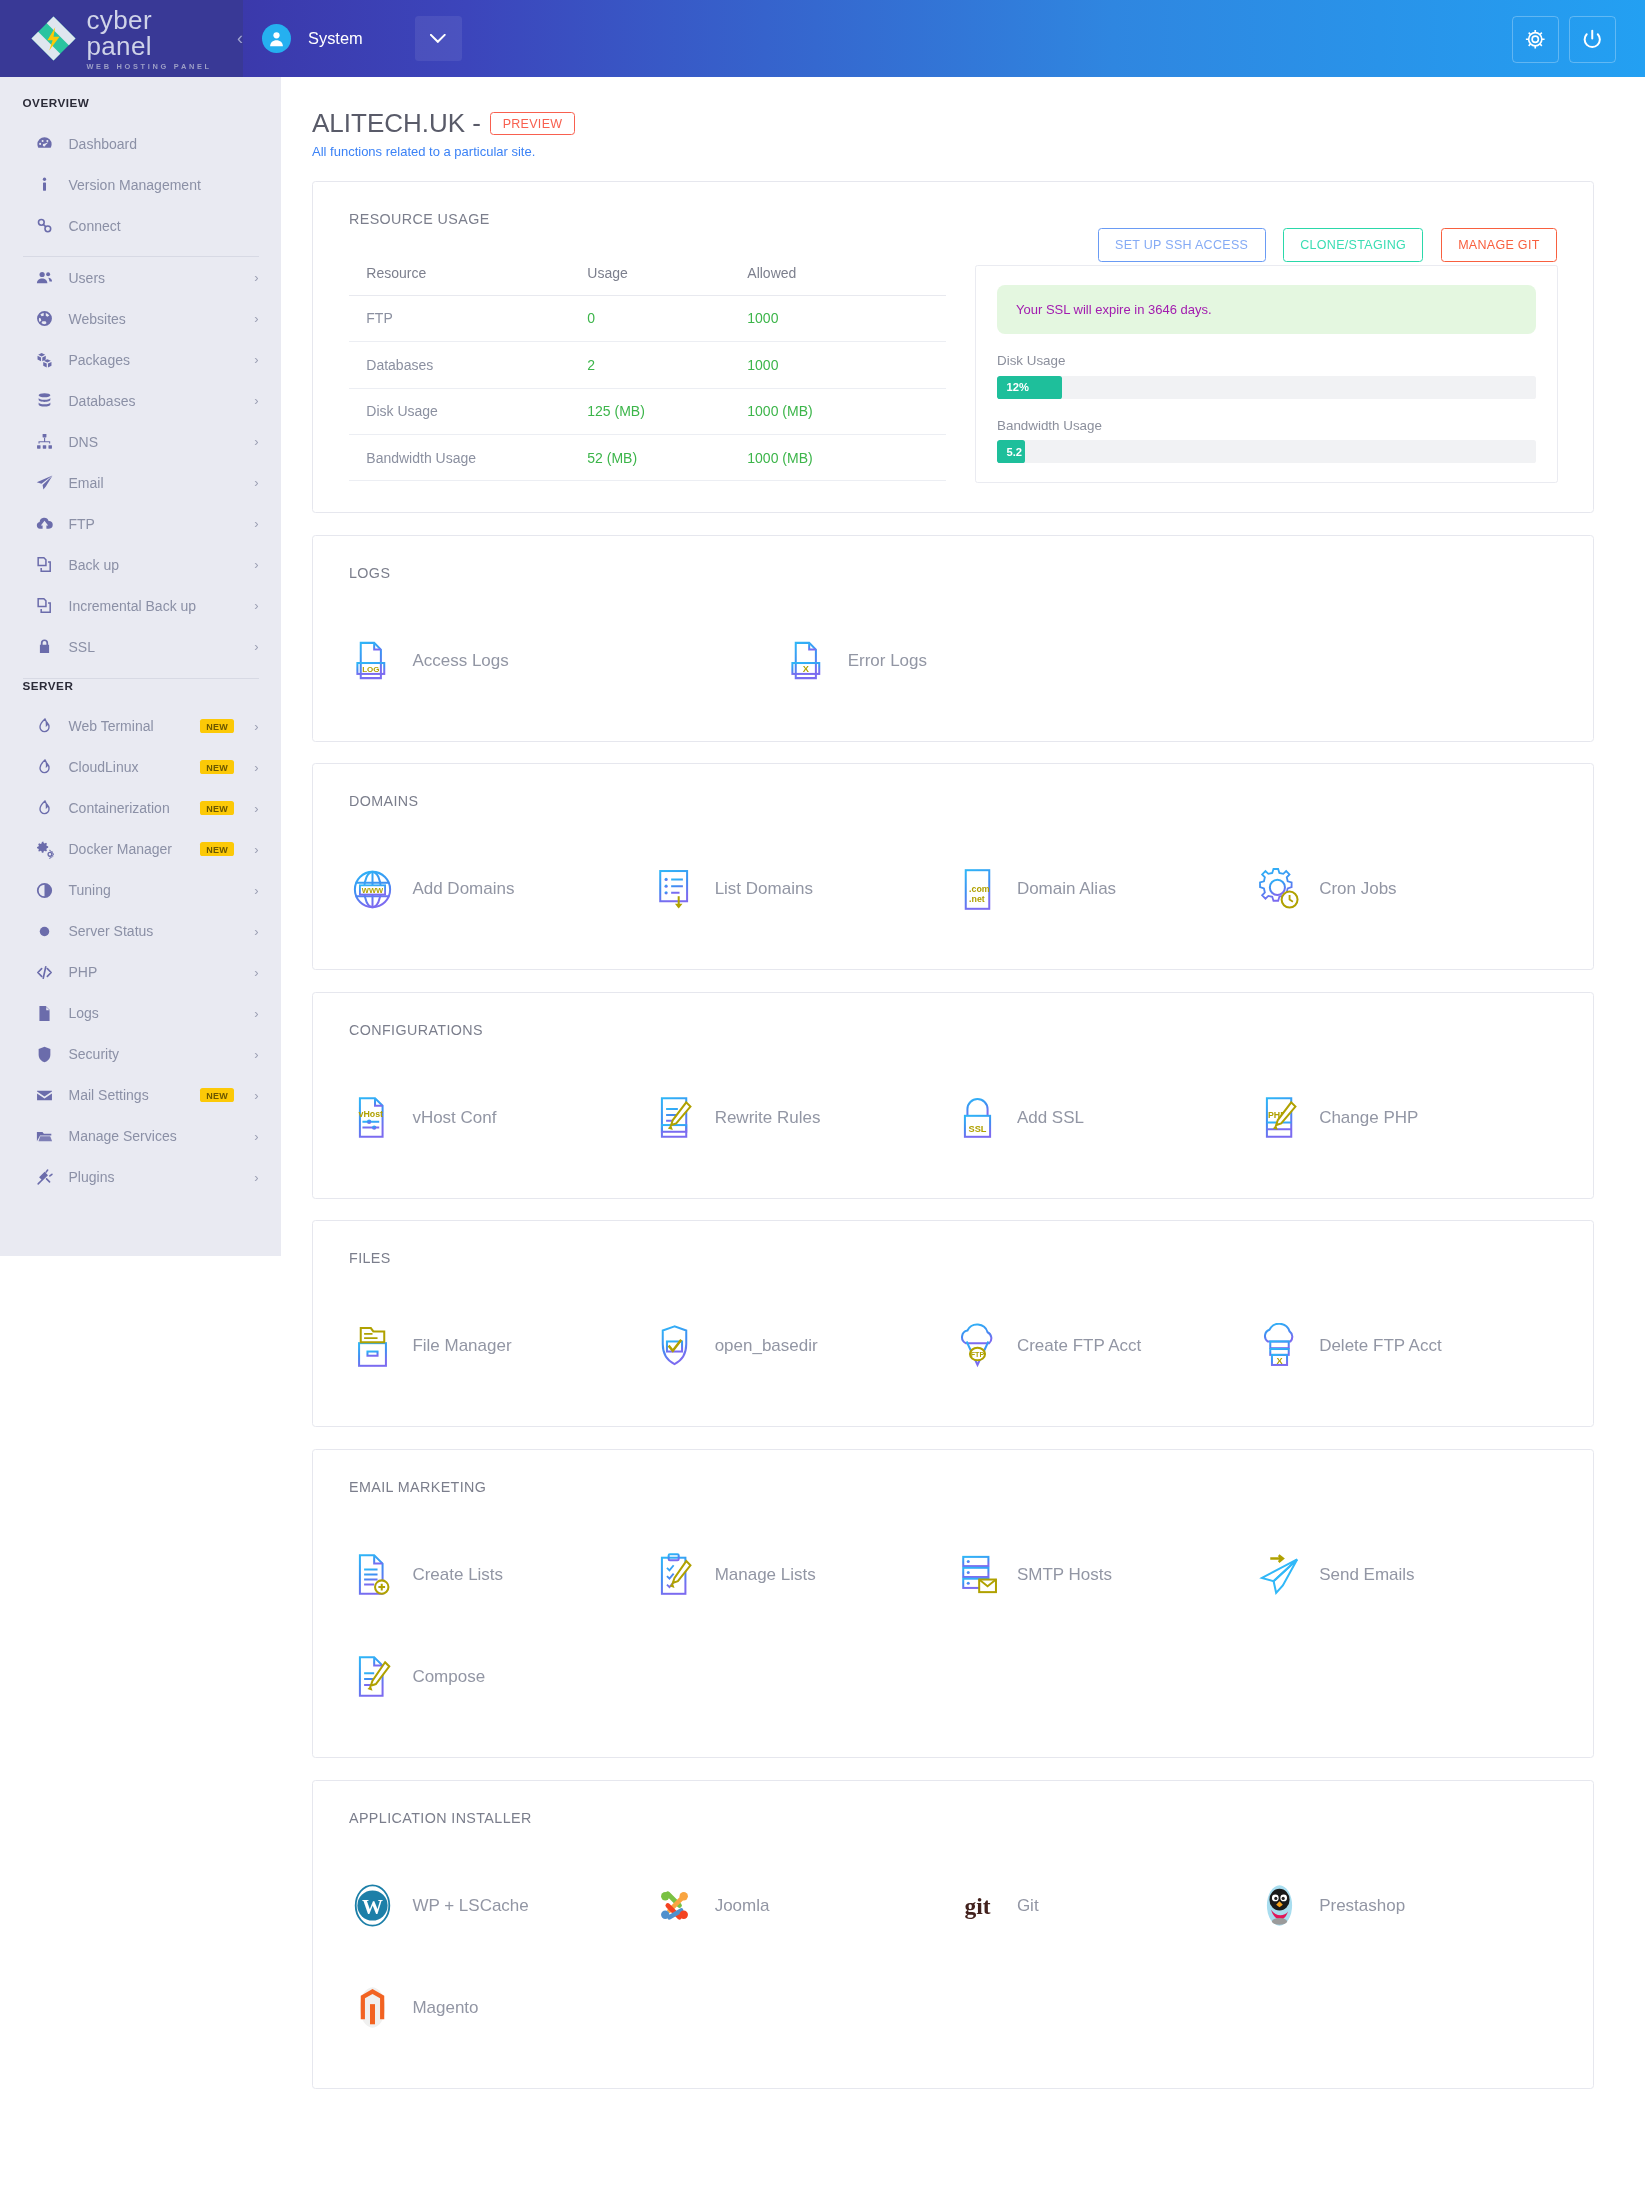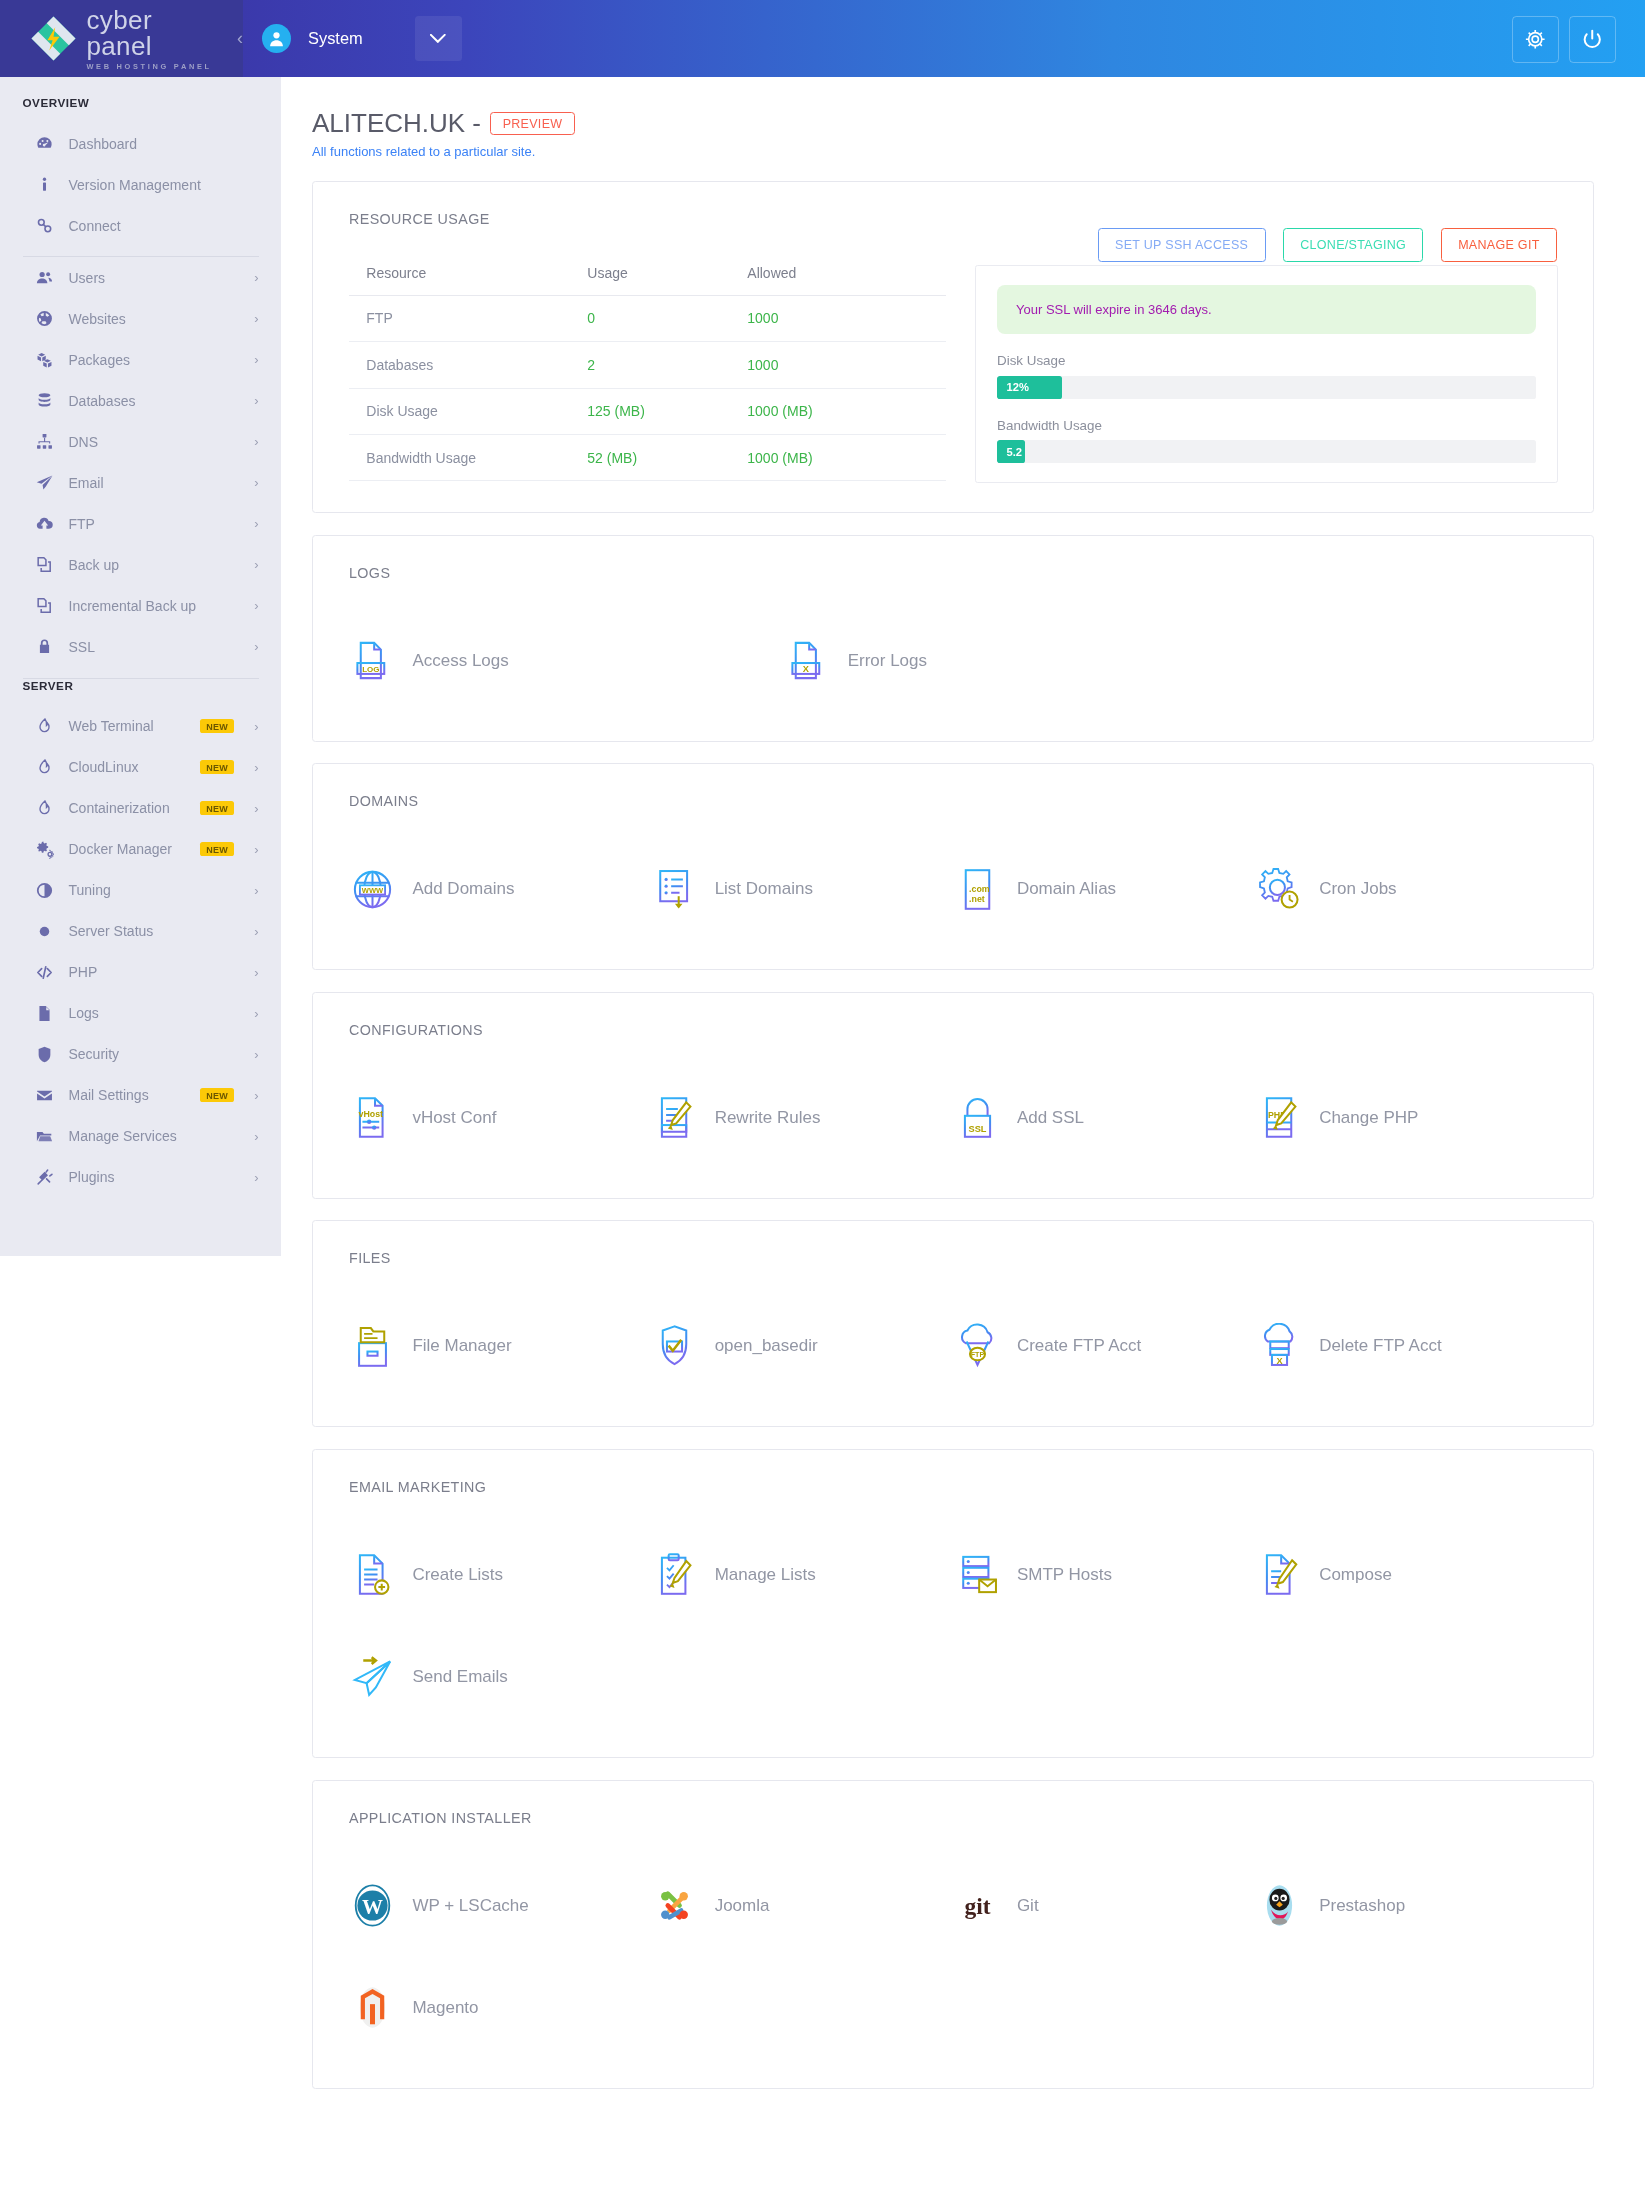--- a/index.html
+++ b/index.html
@@ -859,45 +859,45 @@
           <div class="icell">
             <span class="isvg">
               <svg width="47" height="47" viewBox="0 0 56 56">
                 <defs>
                   <linearGradient id="bg" x1="0" y1="0" x2="0.3" y2="1">
                     <stop offset="0%" stop-color="#2fb6f7"></stop>
                     <stop offset="55%" stop-color="#3f8ef2"></stop>
                     <stop offset="100%" stop-color="#7b6bf0"></stop>
                   </linearGradient>
                 </defs>
+                <path d="M49 10L7 32l14 4z" fill="none" stroke="#31b8f8" stroke-width="2.4"></path>
+                <path d="M21 36l3 14 8-9 17-31z" fill="none" stroke="#31b8f8" stroke-width="2.4"></path>
+                <path d="M17 9h14M27 5l5 4-5 4" stroke="#b0a100" stroke-width="3" fill="none"></path>
+              </svg>
+            </span>
+            <span class="ilabel">Send Emails</span>
+          </div>
+          <div class="icell">
+            <span class="isvg">
+              <svg width="47" height="47" viewBox="0 0 56 56">
+                <defs>
+                  <linearGradient id="bg" x1="0" y1="0" x2="0.3" y2="1">
+                    <stop offset="0%" stop-color="#2fb6f7"></stop>
+                    <stop offset="55%" stop-color="#3f8ef2"></stop>
+                    <stop offset="100%" stop-color="#7b6bf0"></stop>
+                  </linearGradient>
+                </defs>
                 <path d="M13 5h17l10 10v36H13z" fill="none" stroke="url(#bg)" stroke-width="2.4"></path>
                 <path d="M30 5v10h10" fill="none" stroke="url(#bg)" stroke-width="2.4"></path>
                 <path d="M18 24h12M18 31h12M18 38h10" fill="none" stroke="url(#bg)" stroke-width="2.4"></path>
                 <path d="M43 11l5 5-16 21-6 2 2-6z" fill="#fff" stroke="#b0a100" stroke-width="2.4"></path>
                 <path d="M26 39l2 6-6-2z" fill="#b0a100"></path>
               </svg>
             </span>
             <span class="ilabel">Compose</span>
-          </div>
-          <div class="icell">
-            <span class="isvg">
-              <svg width="47" height="47" viewBox="0 0 56 56">
-                <defs>
-                  <linearGradient id="bg" x1="0" y1="0" x2="0.3" y2="1">
-                    <stop offset="0%" stop-color="#2fb6f7"></stop>
-                    <stop offset="55%" stop-color="#3f8ef2"></stop>
-                    <stop offset="100%" stop-color="#7b6bf0"></stop>
-                  </linearGradient>
-                </defs>
-                <path d="M49 10L7 32l14 4z" fill="none" stroke="#31b8f8" stroke-width="2.4"></path>
-                <path d="M21 36l3 14 8-9 17-31z" fill="none" stroke="#31b8f8" stroke-width="2.4"></path>
-                <path d="M17 9h14M27 5l5 4-5 4" stroke="#b0a100" stroke-width="3" fill="none"></path>
-              </svg>
-            </span>
-            <span class="ilabel">Send Emails</span>
           </div>
         </div>
       </div>
       <div class="card">
         <div class="card-title">APPLICATION INSTALLER</div>
         <div class="igrid">
           <div class="icell">
             <span class="isvg">
               <svg width="47" height="47" viewBox="0 0 56 56">
                 <ellipse cx="28" cy="28" rx="20" ry="24" fill="none" stroke="#1c7fa8" stroke-width="2.2"></ellipse>

